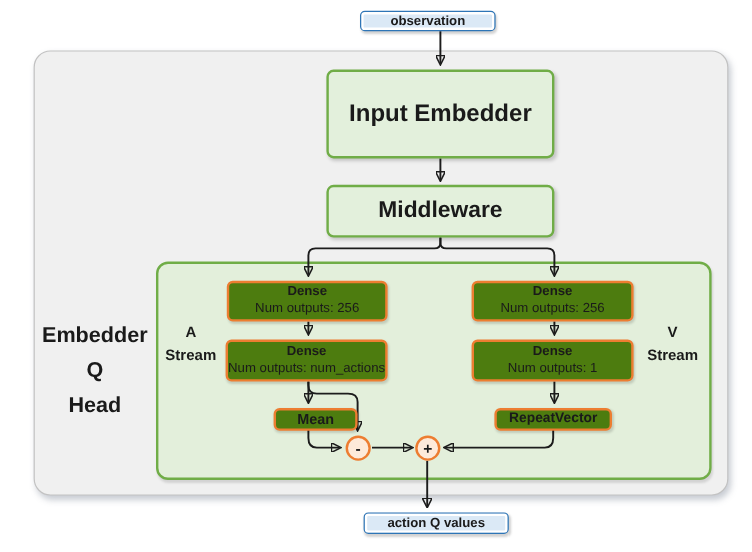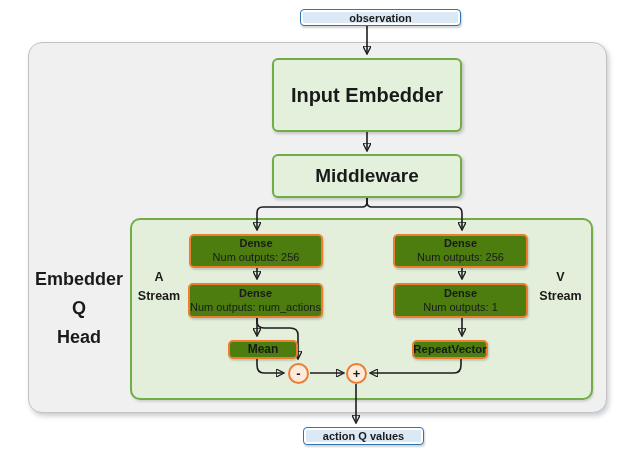--- a/index.html
+++ b/index.html
@@ -37,29 +37,29 @@
     box-shadow:1.5px 2px 3px rgba(0,0,0,0.18);font-weight:bold;
   }
   .orange-box{
     background:#4d7c0f;border:2px solid #ed7d31;border-radius:5px;
     box-shadow:1px 1.5px 2px rgba(0,0,0,0.15);
     flex-direction:column;line-height:1.25;
   }
   .orange-box .t{font-weight:bold;font-size:11px;}
   .orange-box .s{font-weight:normal;font-size:11px;}
 
-  .n-observation{left:300px;top:9px;width:161px;height:17px;}
+  .n-observation{left:300px;top:9px;width:113px;height:17px;}
   .n-embedder{left:272px;top:58px;width:190px;height:74px;font-size:20px;justify-content:center;}
   .n-middleware{left:272px;top:154px;width:190px;height:44px;font-size:19px;}
   .n-dense-a1{left:189px;top:234px;width:134px;height:34px;}
   .n-dense-a2{left:188px;top:283px;width:135px;height:35px;}
   .n-dense-v1{left:393px;top:234px;width:135px;height:34px;}
   .n-dense-v2{left:393px;top:283px;width:135px;height:35px;}
   .n-mean{left:228px;top:340px;width:70px;height:19px;font-weight:bold;font-size:12px;}
-  .n-repeat{left:412px;top:340px;width:76px;height:19px;font-weight:bold;font-size:11.5px;}
+  .n-repeat{left:412px;top:340px;width:98px;height:19px;font-weight:bold;font-size:11.5px;}
   .n-action{left:303px;top:427px;width:121px;height:18px;}
 
   .op-circle{
     position:absolute;width:21px;height:21px;border-radius:50%;
     background:#fdeada;border:2.5px solid #ed7d31;
     display:flex;align-items:center;justify-content:center;
     font-weight:bold;font-size:13px;line-height:1;
   }
   .c-minus{left:288px;top:363px;}
   .c-plus{left:346px;top:363px;}

